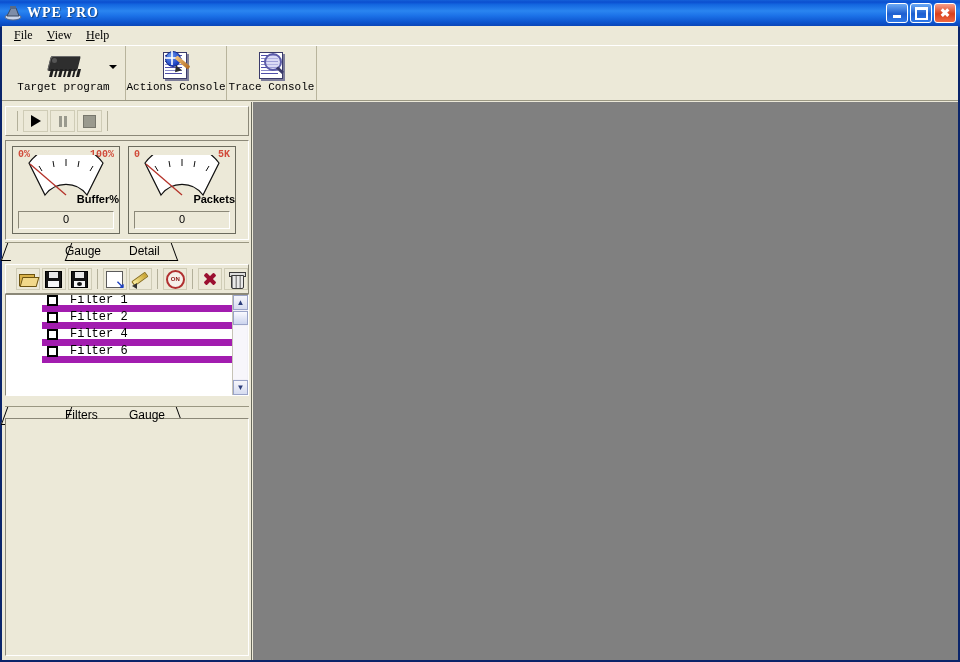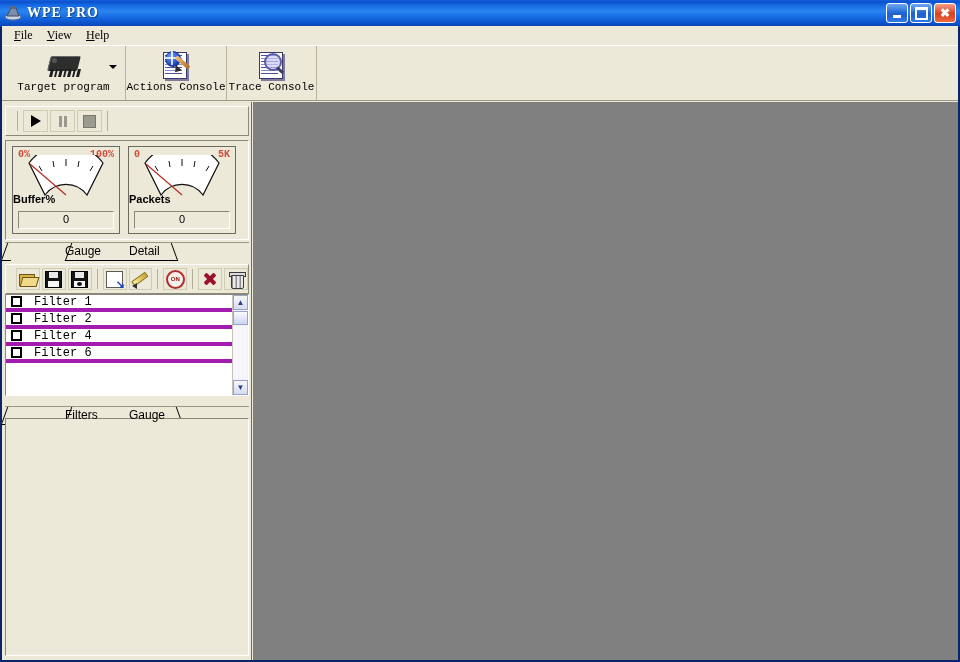--- a/index.html
+++ b/index.html
@@ -249,21 +249,21 @@
   .g-min, .g-max {
     position: absolute; top: 2px;
     font-family: "Liberation Mono", monospace;
     font-size: 10px; color: #d14b3a; font-weight: bold;
   }
   .g-min { left: 5px; }
   .g-max { right: 5px; }
   .gauge-svg { position: absolute; left: 8px; top: 8px; }
   .g-name {
     position: absolute; left: 0; right: 0; top: 46px;
-    text-align: left;
+    text-align: right;
     font-family: "Liberation Sans", sans-serif;
     font-size: 11px; font-weight: bold; color: #000;
   }
   .g-value {
     position: absolute; left: 5px; right: 5px; bottom: 4px; height: 16px;
     border: 1px solid #8b8878;
     border-right-color: #ffffff; border-bottom-color: #ffffff;
     background: #ece9d8;
     text-align: center;
     font-family: "Liberation Sans", sans-serif;
@@ -359,23 +359,24 @@
     background: #ffffff;
     overflow: hidden;
   }
   .list-inner {
     position:absolute; left:0; top:0; right: 16px; bottom: 0;
     background: #ffffff;
   }
   .frow {
     height: 17px;
     display: flex; align-items: center;
-    border-bottom: 4px solid #a21caf;
+    border-bottom: 7px solid #a21caf;
     padding-left: 5px;
     box-sizing: border-box;
+    margin-left: 36px;
   }
   .fcheck {
     width: 11px; height: 11px;
     border: 2px solid #000; background: #fff;
     box-sizing: border-box; flex: none;
   }
   .flabel {
     margin-left: 12px;
     font-family: "Liberation Mono", monospace;
     font-size: 12px; color: #000;

